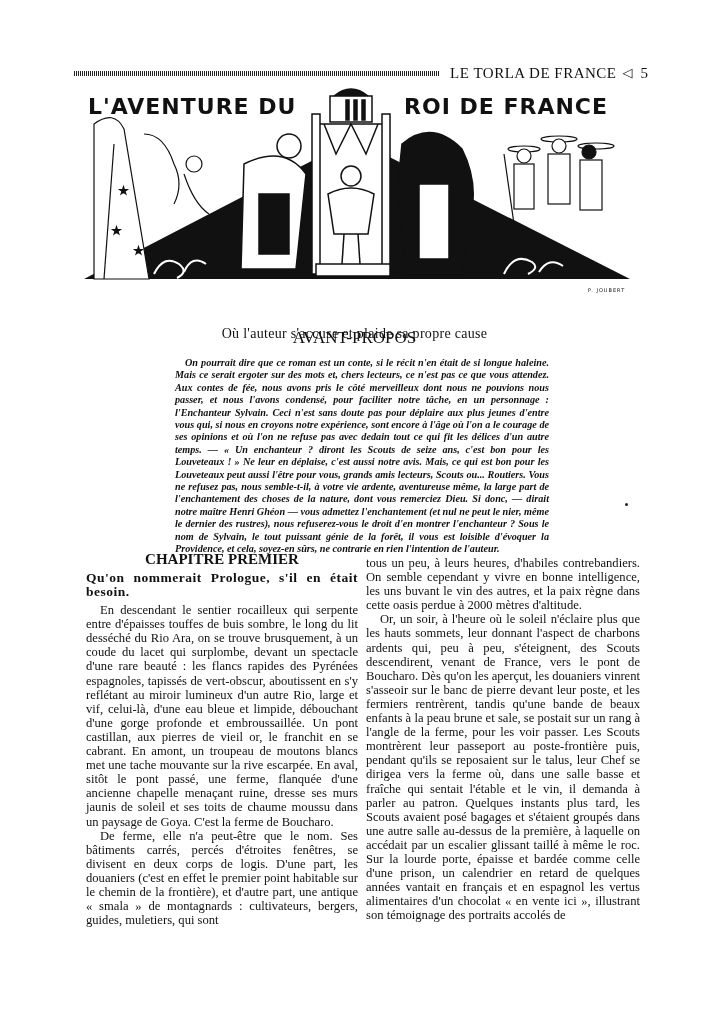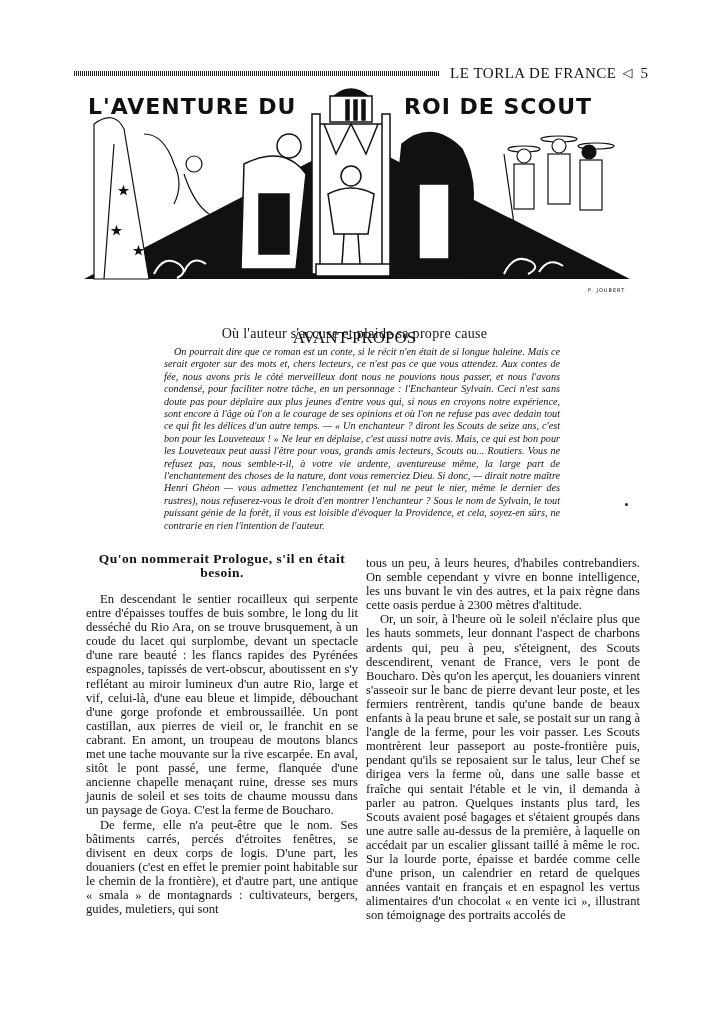--- a/index.html
+++ b/index.html
@@ -10,27 +10,27 @@
   .header-arrow { font-size: 13px; margin: 0 8px 0 6px; }
   .header-page { font-size: 15px; }
   .title-left, .title-right { position: absolute; top: 94px; font-family: "DejaVu Sans", sans-serif; font-weight: bold; font-size: 22px; letter-spacing: 1px; }
   .title-left { left: 88px; text-align: center; }
   .title-right { left: 404px; }
   .illustration { position: absolute; top: 84px; left: 84px; width: 546px; height: 210px; }
   .signature { position: absolute; top: 287px; left: 588px; font-family: "DejaVu Sans", sans-serif; font-size: 5px; letter-spacing: 1px; }
   .avant { position: absolute; top: 302px; left: 0; width: 709px; text-align: center; font-size: 17px; margin-top: 26px; }
   .avant-sub { position: absolute; top: 326px; left: 0; width: 709px; text-align: center; font-weight: normal; font-size: 14px; letter-spacing: 0.3px; }
   .preface { position: absolute; top: 346px; left: 164px; width: 396px; font-style: italic; font-size: 10.2px; line-height: 12.4px; text-align: justify; }
-  .preface p { margin: 0; text-indent: 10px; }
+  .preface p { margin: 11px; text-indent: 10px; font-weight: bold; }
   .col { position: absolute; font-size: 12.6px; line-height: 14.1px; text-align: justify; }
   .col-left { top: 552px; left: 86px; width: 272px; }
   .col-right { top: 556px; left: 366px; width: 274px; }
   .col p { margin: 0; text-indent: 14px; }
   .chap { text-align: center; font-weight: bold; font-size: 15px; margin-bottom: 5px; }
-  .chap-sub { text-align: center; font-weight: bold; font-size: 13.5px; line-height: 14px; letter-spacing: 0.5px; margin-bottom: 12px; }
+  .chap-sub { font-weight: bold; font-size: 13.5px; line-height: 14px; letter-spacing: 0.5px; margin-bottom: 4px; }
   .dot { position: absolute; top: 503px; left: 625px; width: 3px; height: 3px; background: #222; border-radius: 50%; }
 </style>
 </head>
 <body>
 
 <div class="header">
   <div class="header-rule"></div>
   <span class="header-text">LE TORLA DE FRANCE</span>
   <span class="header-arrow">◁</span>
   <span class="header-page">5</span>
@@ -98,32 +98,33 @@
       <circle cx="475" cy="62" r="7"></circle>
     <rect x="464" y="70" width="22" height="50"></rect>
     <ellipse cx="512" cy="62" rx="18" ry="3"></ellipse>
       <circle cx="505" cy="68" r="7" fill="#111"></circle>
     <rect x="496" y="76" width="22" height="50"></rect>
     <line x1="420" y1="70" x2="430" y2="140"></line>
   </g>
 </svg>
 
 <div class="title-left">L'AVENTURE DU</div>
-<div class="title-right">ROI DE SCOUT</div>
+<div class="title-right">ROI DE FRANCE</div>
 <div class="signature">P. JOUBERT</div>
 
 <div class="avant">AVANT-PROPOS</div>
 <div class="avant-sub">Où l'auteur s'accuse et plaide sa propre cause</div>
 <div class="preface">
   <p>On pourrait dire que ce roman est un conte, si le récit n'en était de si longue haleine. Mais ce serait ergoter sur des mots et, chers lecteurs, ce n'est pas ce que vous attendez. Aux contes de fée, nous avons pris le côté merveilleux dont nous ne pouvions nous passer, et nous l'avons condensé, pour faciliter notre tâche, en un personnage : l'Enchanteur Sylvain. Ceci n'est sans doute pas pour déplaire aux plus jeunes d'entre vous qui, si nous en croyons notre expérience, sont encore à l'âge où l'on a le courage de ses opinions et où l'on ne refuse pas avec dedain tout ce qui fit les délices d'un autre temps. — « Un enchanteur ? diront les Scouts de seize ans, c'est bon pour les Louveteaux ! » Ne leur en déplaise, c'est aussi notre avis. Mais, ce qui est bon pour les Louveteaux peut aussi l'être pour vous, grands amis lecteurs, Scouts ou... Routiers. Vous ne refusez pas, nous semble-t-il, à votre vie ardente, aventureuse même, la large part de l'enchantement des choses de la nature, dont vous remerciez Dieu. Si donc, — dirait notre maître Henri Ghéon — vous admettez l'enchantement (et nul ne peut le nier, même le dernier des rustres), nous refuserez-vous le droit d'en montrer l'enchanteur ? Sous le nom de Sylvain, le tout puissant génie de la forêt, il vous est loisible d'évoquer la Providence, et cela, soyez-en sûrs, ne contrarie en rien l'intention de l'auteur.</p>
 </div>
 <div class="dot"></div>
 
 <div class="col col-left">
+  <div class="chap">CHAPITRE PREMIER</div>
   <div class="chap-sub">Qu'on nommerait Prologue, s'il en était besoin.</div>
   <p>En descendant le sentier rocailleux qui serpente entre d'épaisses touffes de buis sombre, le long du lit desséché du Rio Ara, on se trouve brusquement, à un coude du lacet qui surplombe, devant un spectacle d'une rare beauté : les flancs rapides des Pyrénées espagnoles, tapissés de vert-obscur, aboutissent en s'y reflétant au miroir lumineux d'un autre Rio, large et vif, celui-là, d'une eau bleue et limpide, débouchant d'une gorge profonde et embroussaillée. Un pont castillan, aux pierres de vieil or, le franchit en se cabrant. En amont, un troupeau de moutons blancs met une tache mouvante sur la rive escarpée. En aval, sitôt le pont passé, une ferme, flanquée d'une ancienne chapelle menaçant ruine, dresse ses murs jaunis de soleil et ses toits de chaume moussu dans un paysage de Goya. C'est la ferme de Boucharo.</p>
   <p>De ferme, elle n'a peut-être que le nom. Ses bâtiments carrés, percés d'étroites fenêtres, se divisent en deux corps de logis. D'une part, les douaniers (c'est en effet le premier point habitable sur le chemin de la frontière), et d'autre part, une antique « smala » de montagnards : cultivateurs, bergers, guides, muletiers, qui sont</p>
 </div>
 
 <div class="col col-right">
-  <p style="text-indent:0">tous un peu, à leurs heures, d'habiles contrebandiers. On semble cependant y vivre en bonne intelligence, les uns buvant le vin des autres, et la paix règne dans cette oasis perdue à 2300 mètres d'altitude.</p>
+  <p style="text-indent:0">tous un peu, à leurs heures, d'habiles contrebandiers. On semble cependant y vivre en bonne intelligence, les uns buvant le vin des autres, et la paix règne dans cette oasis perdue à 2000 mètres d'altitude.</p>
   <p>Or, un soir, à l'heure où le soleil n'éclaire plus que les hauts sommets, leur donnant l'aspect de charbons ardents qui, peu à peu, s'éteignent, des Scouts descendirent, venant de France, vers le pont de Boucharo. Dès qu'on les aperçut, les douaniers vinrent s'asseoir sur le banc de pierre devant leur poste, et les fermiers rentrèrent, tandis qu'une bande de beaux enfants à la peau brune et sale, se postait sur un rang à l'angle de la ferme, pour les voir passer. Les Scouts montrèrent leur passeport au poste-frontière puis, pendant qu'ils se reposaient sur le talus, leur Chef se dirigea vers la ferme où, dans une salle basse et fraîche qui sentait l'étable et le vin, il demanda à parler au patron. Quelques instants plus tard, les Scouts avaient posé bagages et s'étaient groupés dans une autre salle au-dessus de la première, à laquelle on accédait par un escalier glissant taillé à même le roc. Sur la lourde porte, épaisse et bardée comme celle d'une prison, un calendrier en retard de quelques années vantait en français et en espagnol les vertus alimentaires d'un chocolat « en vente ici », illustrant son témoignage des portraits accolés de</p>
 </div>
 
 </body></html>

